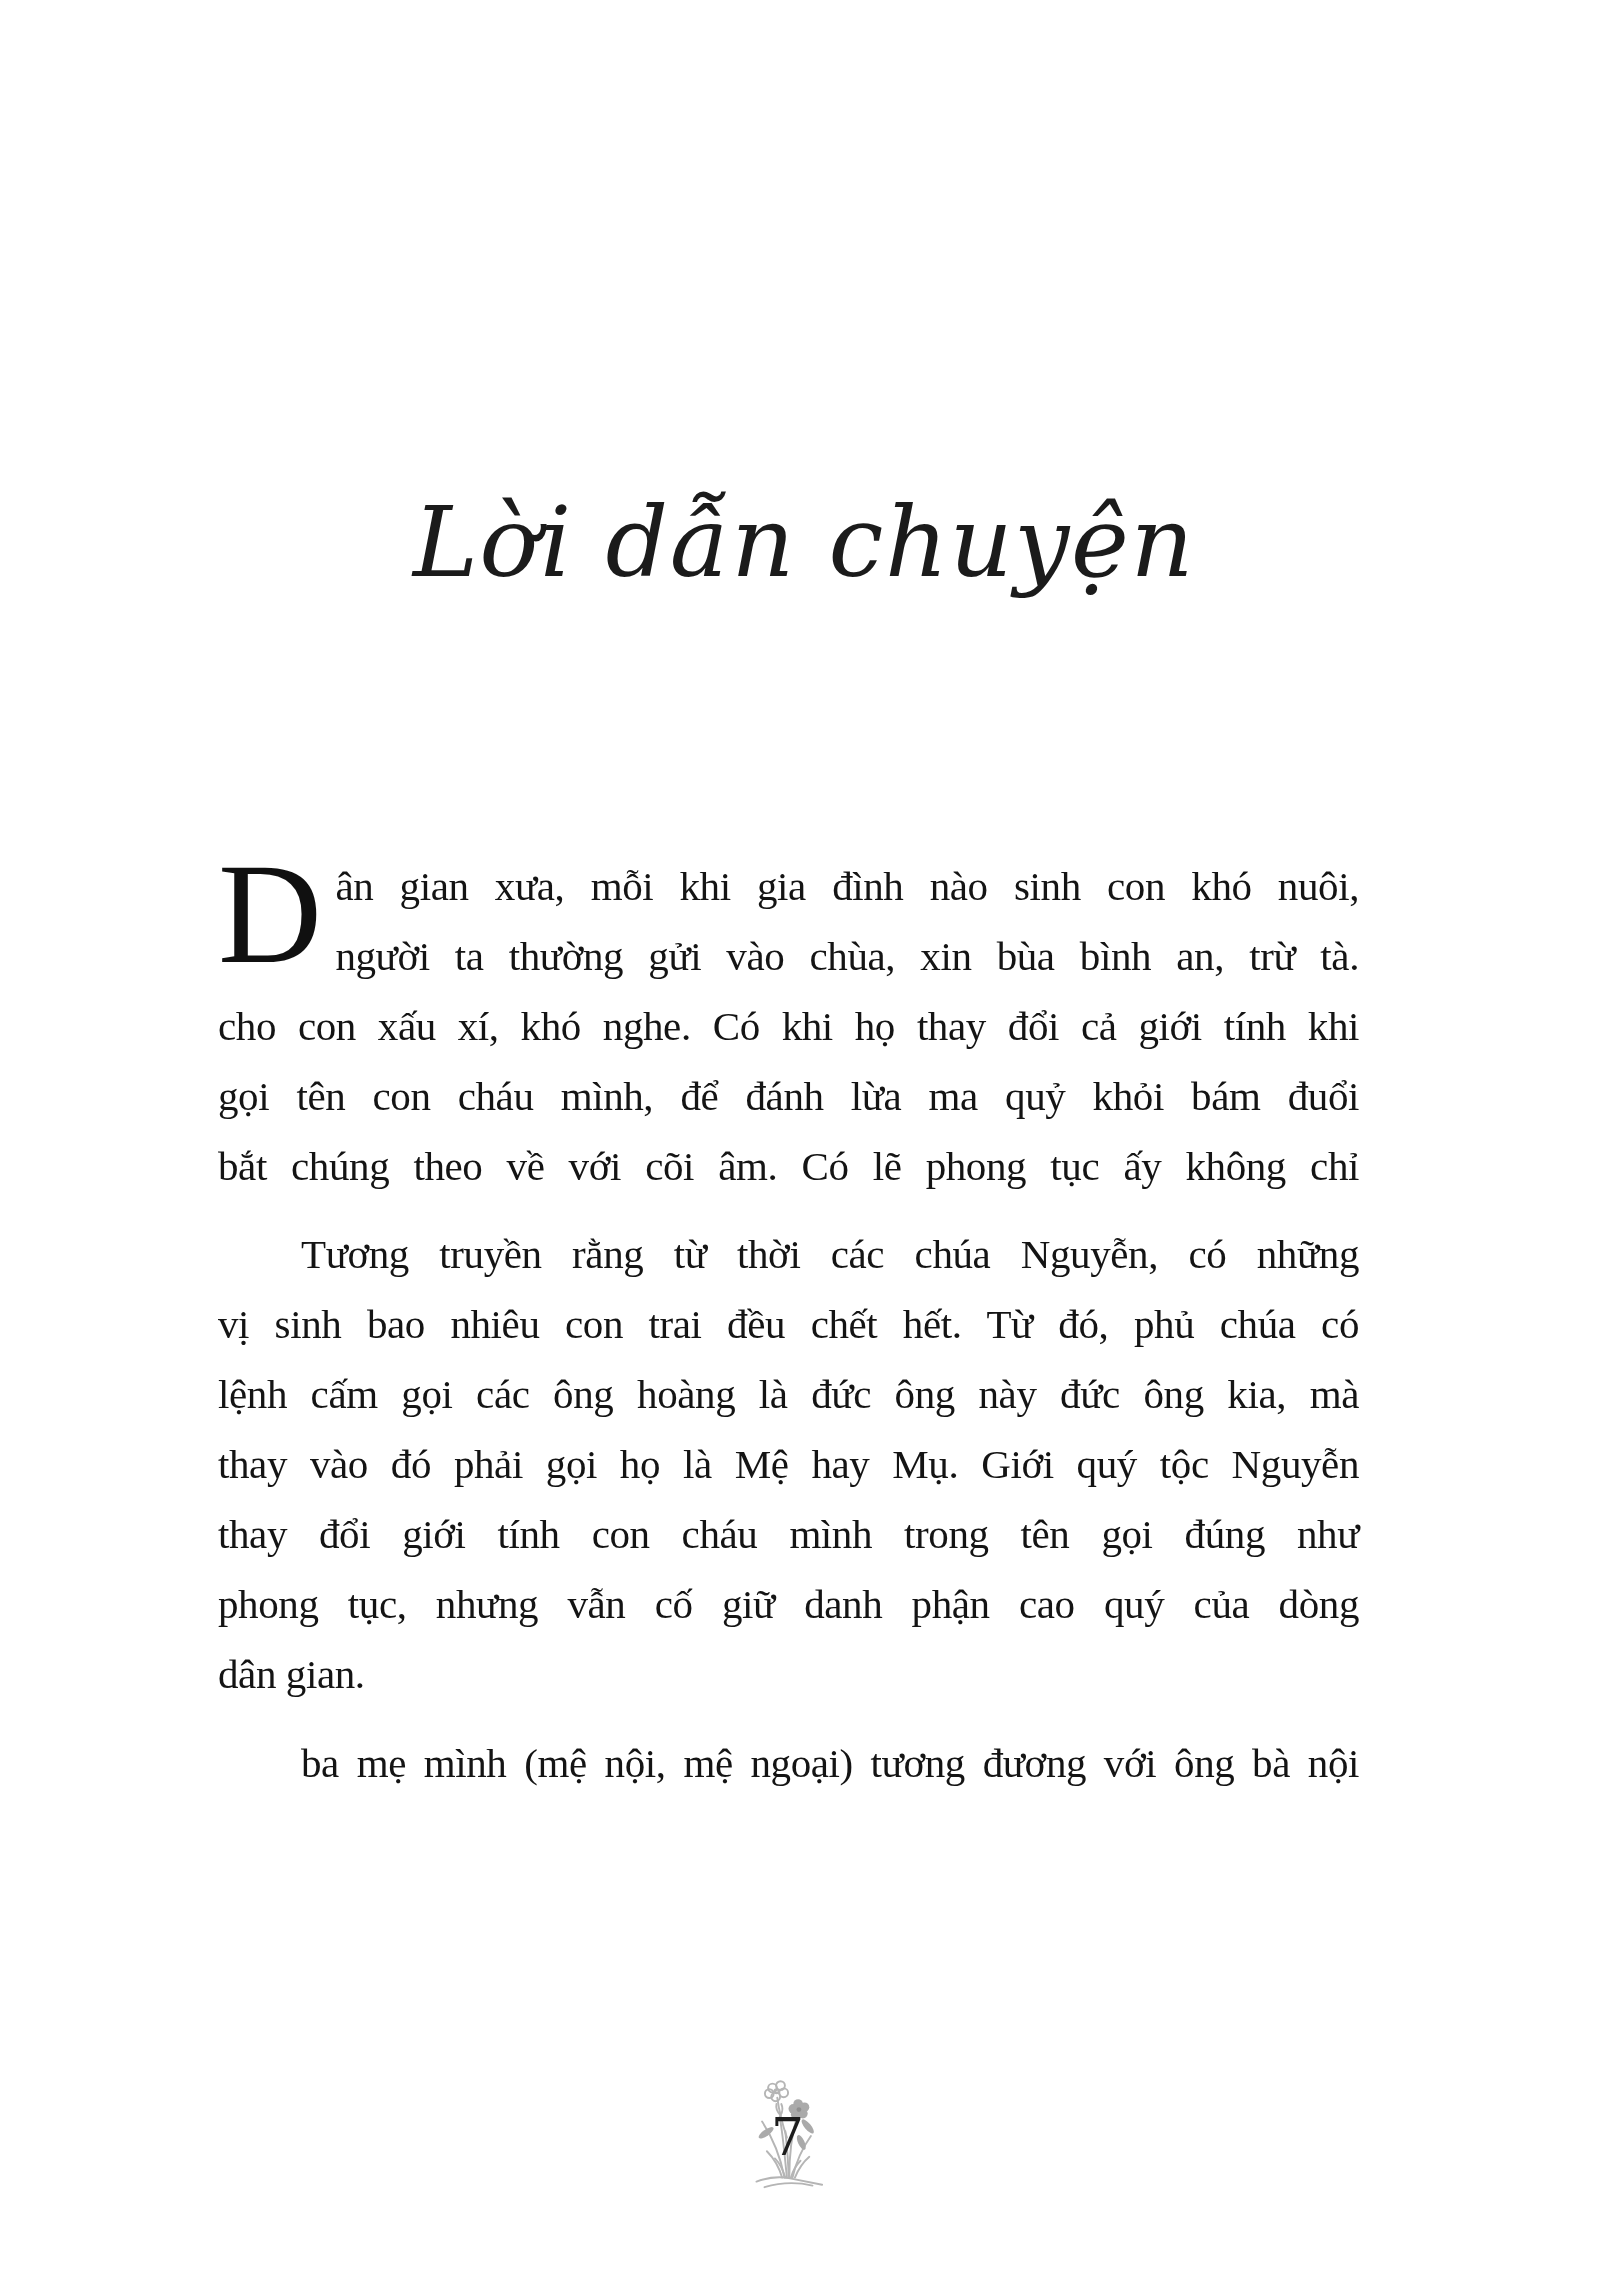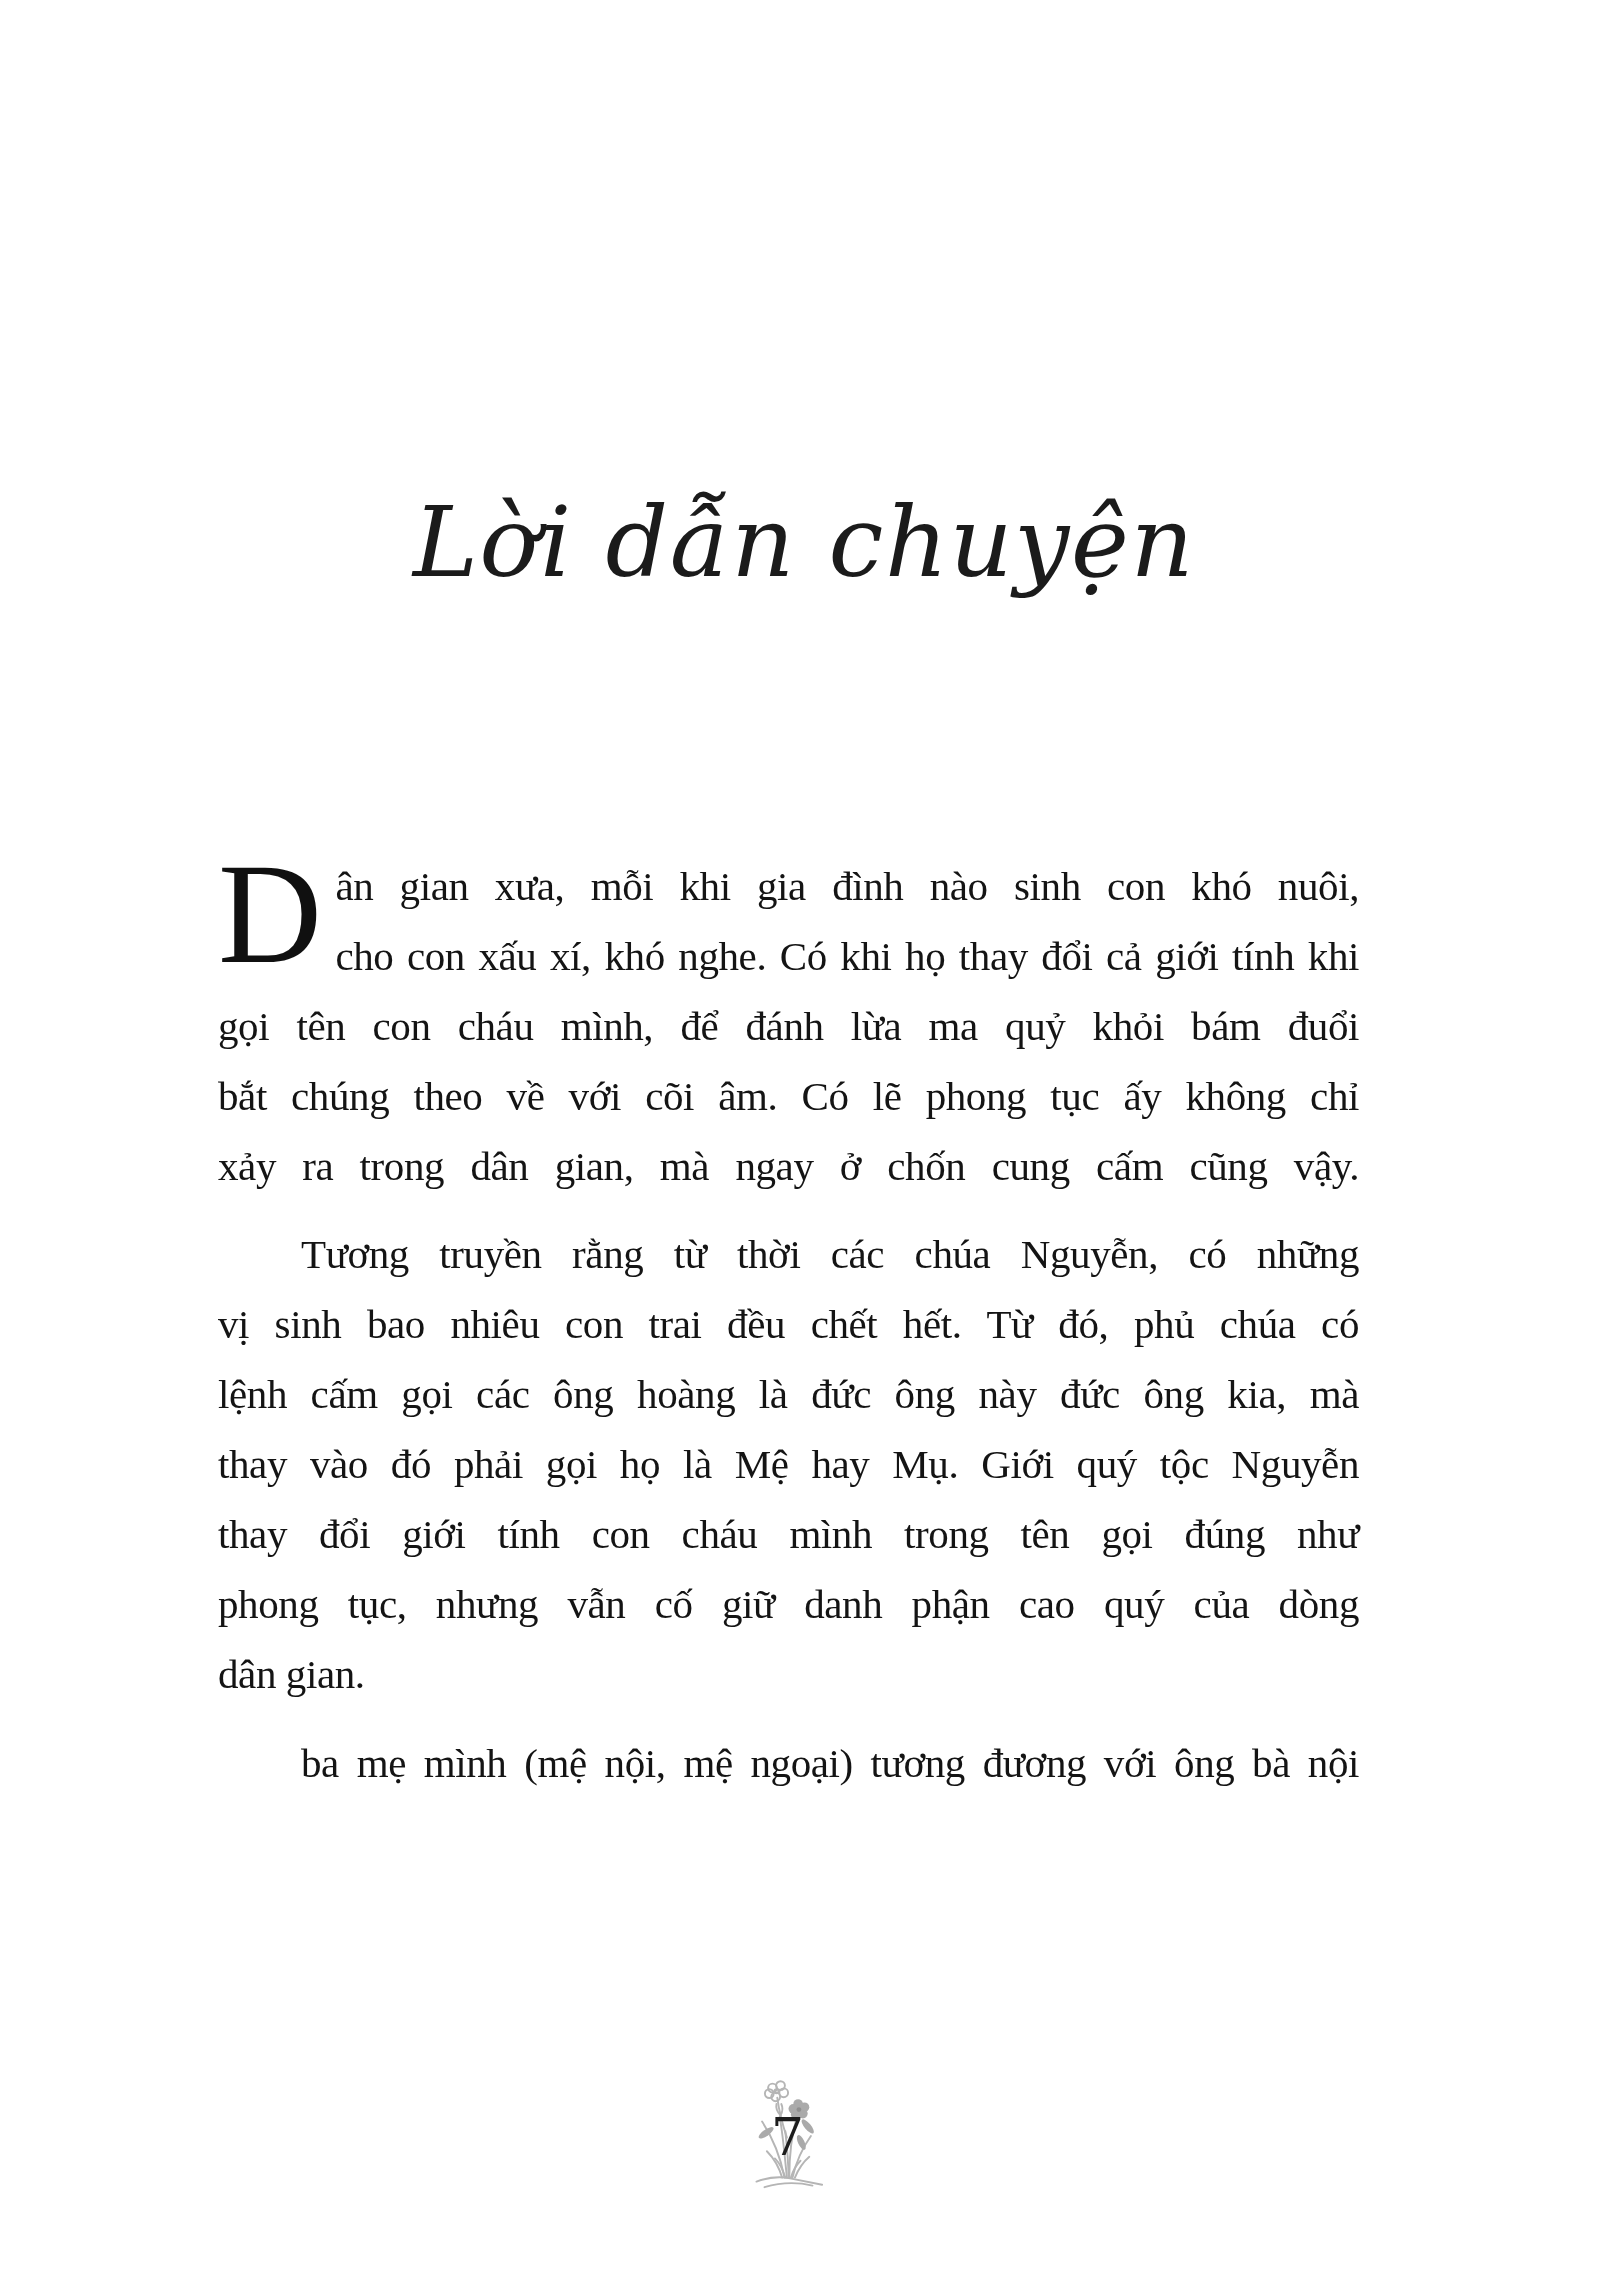--- a/index.html
+++ b/index.html
@@ -101,24 +101,24 @@
 
   <div class="title-wrap">
     <span class="title">Lời dẫn chuyện</span>
   </div>
 
   <div class="body-block">
 
     <div class="para">
       <span class="dropcap">D</span>
       <div class="line">ân gian xưa, mỗi khi gia đình nào sinh con khó nuôi,</div>
+      <div class="line">người ta thường gửi vào chùa, xin bùa bình an, trừ tà.</div>
       <div class="line">cho con xấu xí, khó nghe. Có khi họ thay đổi cả giới tính khi</div>
       <div class="line">gọi tên con cháu mình, để đánh lừa ma quỷ khỏi bám đuổi</div>
       <div class="line">bắt chúng theo về với cõi âm. Có lẽ phong tục ấy không chỉ</div>
-      <div class="line">xảy ra trong dân gian, mà ngay ở chốn cung cấm cũng vậy.</div>
     </div>
 
     <div class="para indented">
       <div class="line">Tương truyền rằng từ thời các chúa Nguyễn, có những</div>
       <div class="line">vị sinh bao nhiêu con trai đều chết hết. Từ đó, phủ chúa có</div>
       <div class="line">lệnh cấm gọi các ông hoàng là đức ông này đức ông kia, mà</div>
       <div class="line">thay vào đó phải gọi họ là Mệ hay Mụ. Giới quý tộc Nguyễn</div>
       <div class="line">thay đổi giới tính con cháu mình trong tên gọi đúng như</div>
       <div class="line">phong tục, nhưng vẫn cố giữ danh phận cao quý của dòng</div>
       <div class="line short-last">dân gian.</div>

